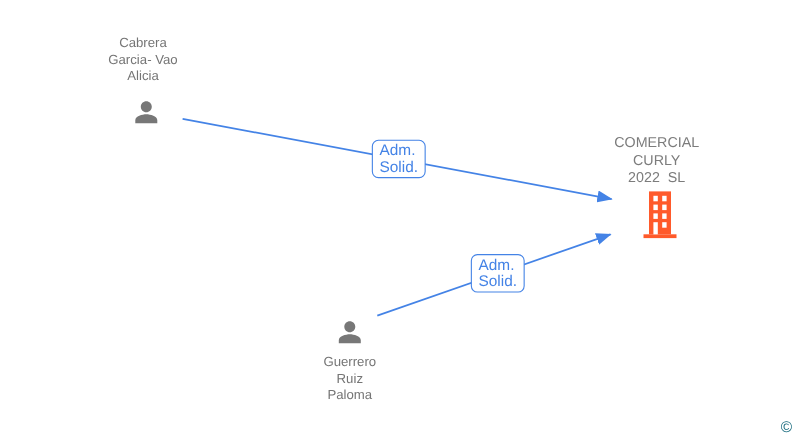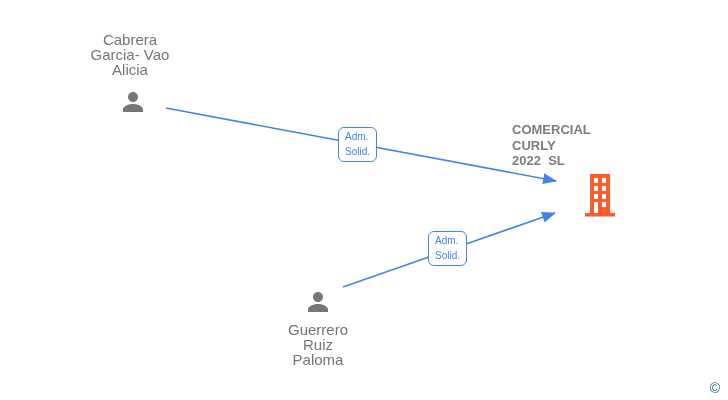--- a/index.html
+++ b/index.html
@@ -25,55 +25,56 @@
     fill: none;
   }
   .arrow-head { fill: var(--edge-blue, #4483e6); }
 
   .node { position: absolute; }
 
   .person-name {
     position: absolute;
     width: 170px;
     text-align: center;
-    font-size: 15px;
+    font-size: 12px;
     line-height: 15px;
     color: var(--name-gray, #757575);
     white-space: pre-wrap;
   }
   .person-icon-wrap {
     position: absolute;
     width: 30px; height: 30px;
   }
   .person-icon-wrap svg { width: 30px; height: 30px; display: block; }
   .person-fill { fill: var(--person-gray, #777777); }
 
   .company-name {
     position: absolute;
     width: 170px;
+    text-align: center;
     font-size: 13px;
-    font-weight: bold;
+    font-weight: normal;
     line-height: 15.5px;
     color: var(--company-gray, #7c7c7c);
     white-space: pre-wrap;
   }
   .building-icon-wrap {
     position: absolute;
     width: 34px; height: 44px;
   }
   .building-icon-wrap svg { width: 34px; height: 44px; display: block; }
   .b-fill { fill: var(--building-orange, #ff5a2b); }
 
   .rel-label {
     position: absolute;
     background: #ffffff;
     border: 1.5px solid var(--edge-blue, #4483e6);
     border-radius: 6px;
     color: var(--edge-blue, #4483e6);
-    font-size: 10px;
+    font-size: 14px;
     line-height: 15px;
     padding: 1px 6px 2px 6px;
     white-space: pre-line;
     text-align: left;
   }
 
   .logo {
     position: absolute;
     right: 3px;
     bottom: 4px;

